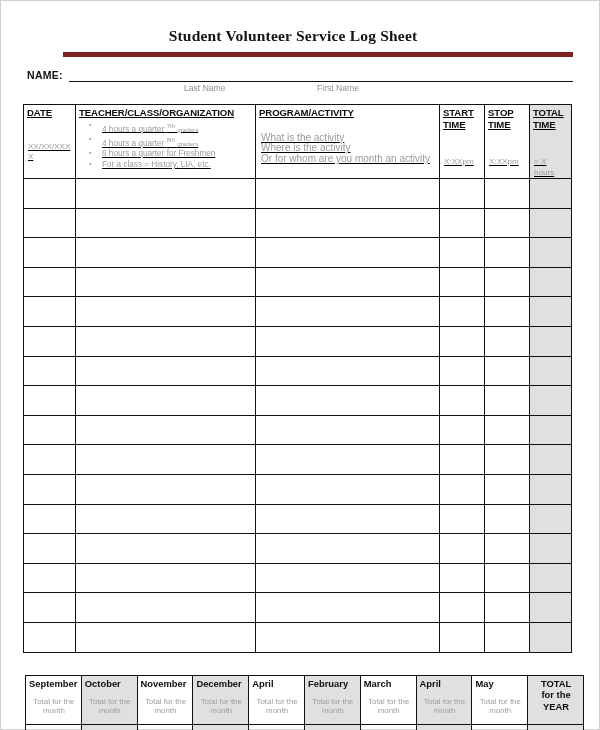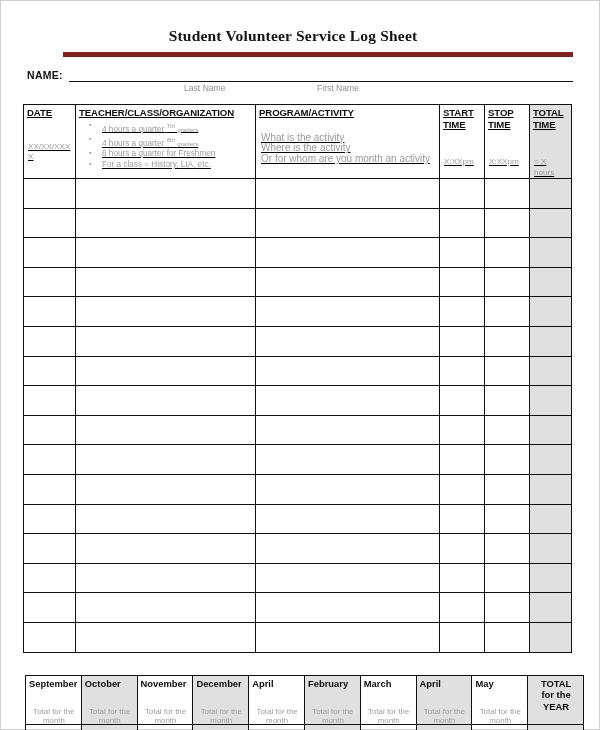--- a/index.html
+++ b/index.html
@@ -188,21 +188,21 @@
     font-size: 9.4px;
     font-weight: bold;
     color: #0d0d0d;
     line-height: 11px;
   }
   .month-sub {
     font-size: 7.9px;
     color: #9d9d9d;
     line-height: 9.6px;
     text-align: center;
-    padding-top: 18px;
+    padding-top: 8px;
   }
   .month-total-name {
     font-size: 9.4px;
     font-weight: bold;
     color: #0d0d0d;
     line-height: 11.5px;
     text-align: center;
   }
   .months-blank td { height: 31px; }
 </style>

